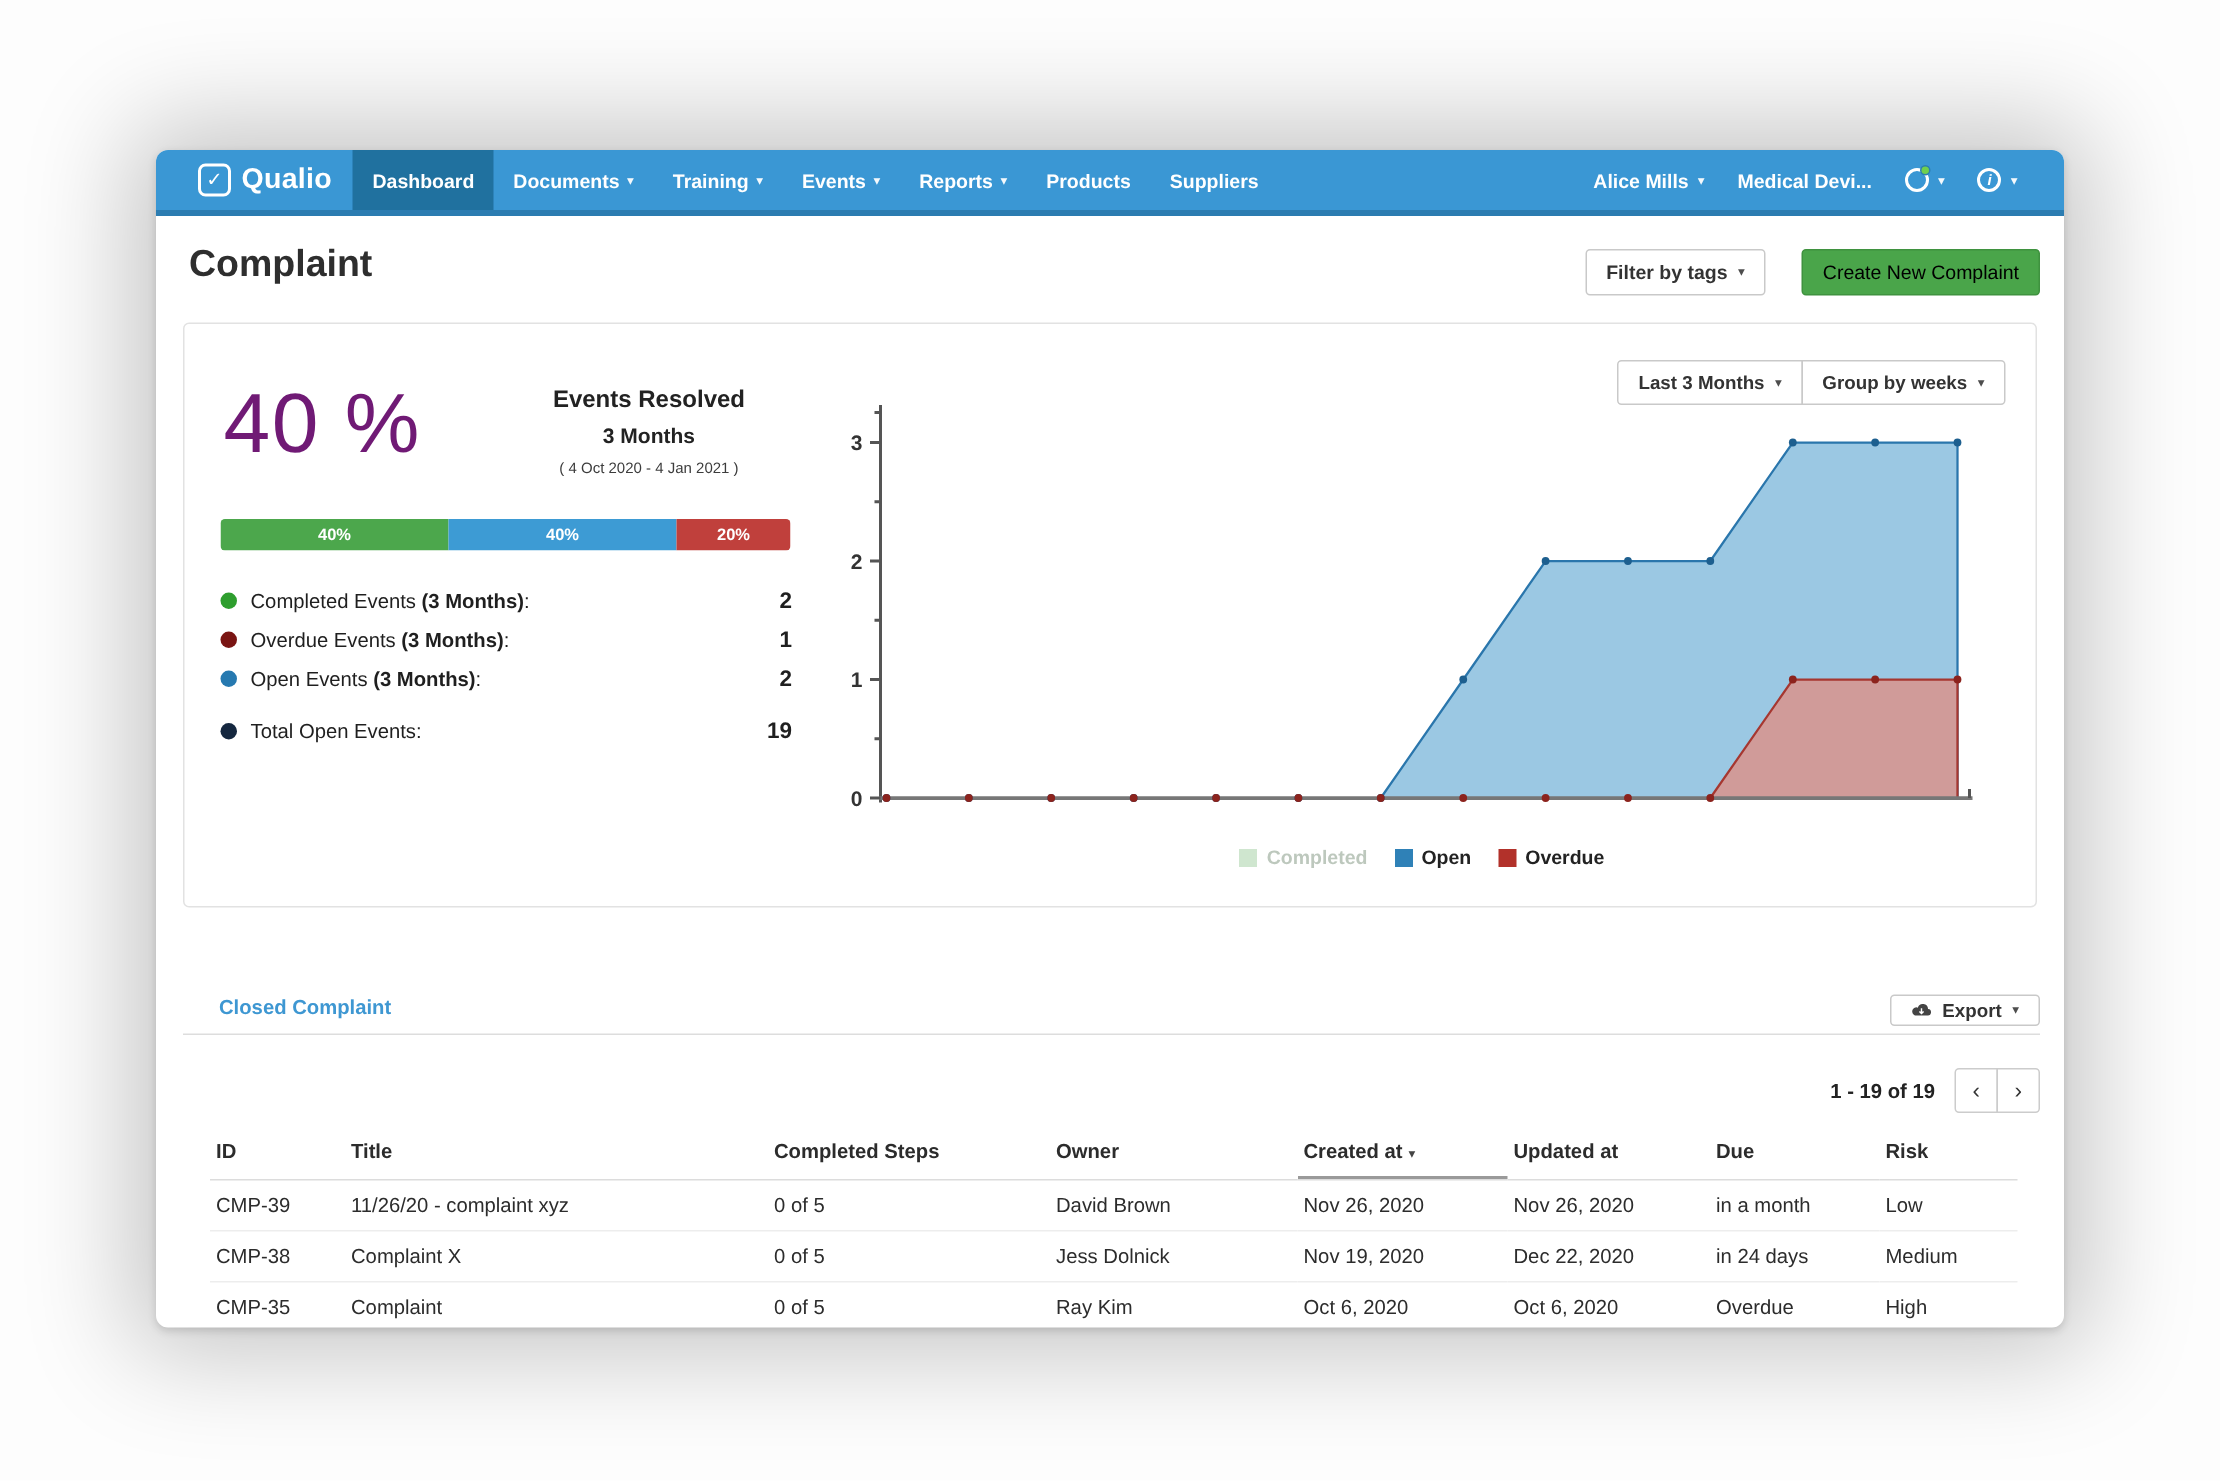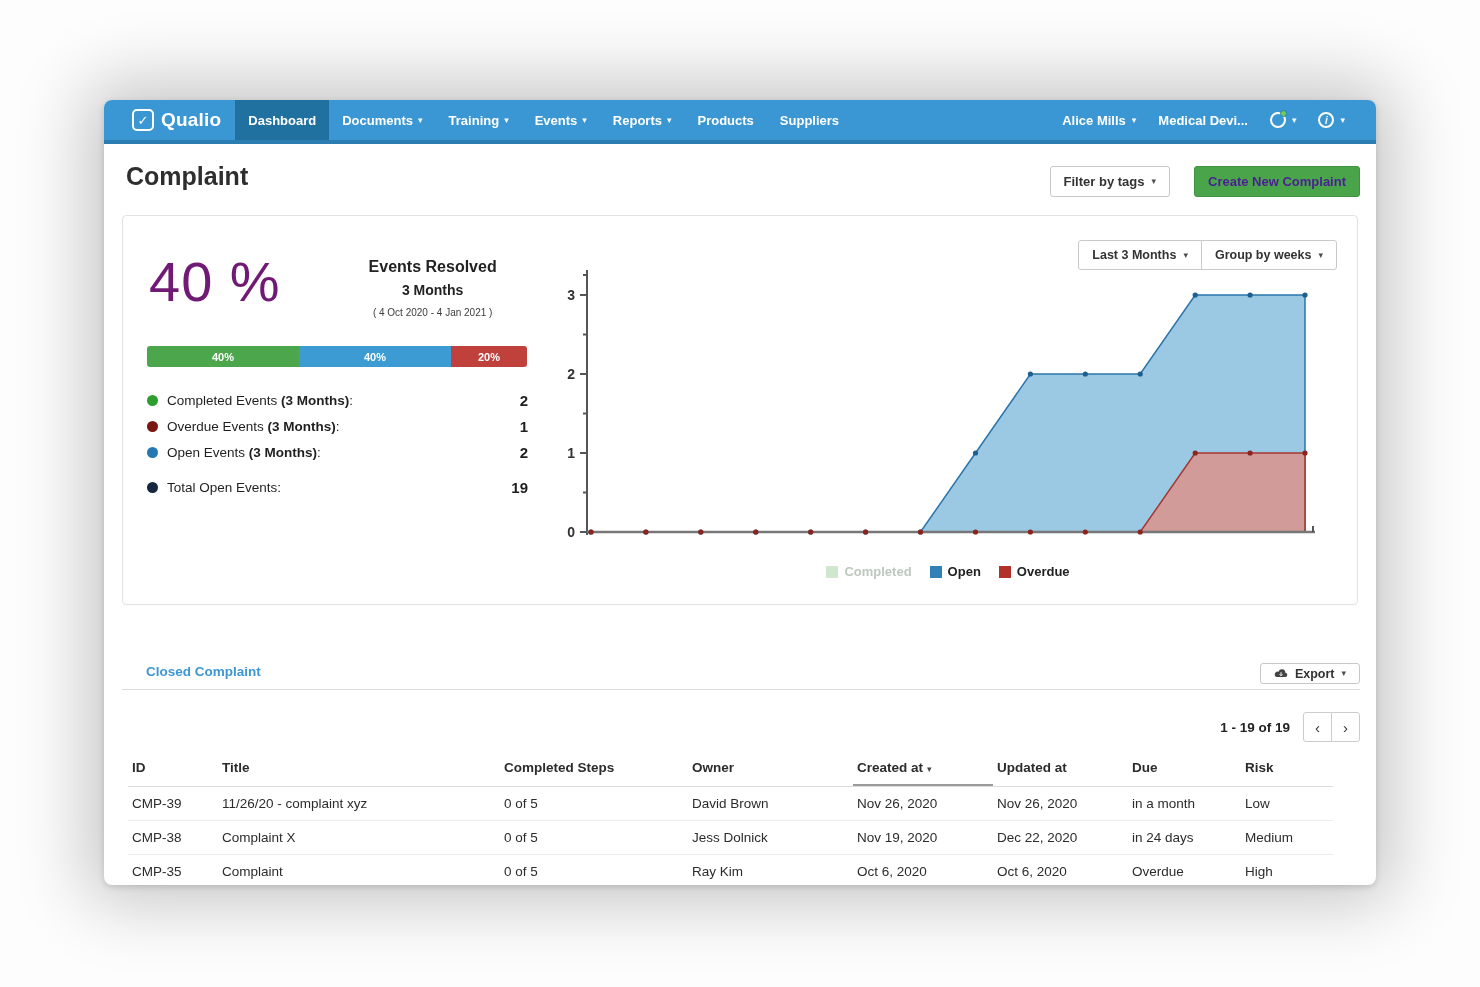--- a/index.html
+++ b/index.html
@@ -34,21 +34,21 @@
                  font-size:10px; font-weight:700; font-style:italic; }
 
   
   .page-header { position:absolute; left:0; top:44px; width:100%; height:68px; }
   .page-title { position:absolute; left:22px; top:18px; font-size:25px; font-weight:700; color:#2e2e2e; }
   .header-actions { position:absolute; right:16px; top:22px; display:flex; gap:24px; }
   .btn { height:31px; border:1px solid #c9c9c9; background:#fff; color:#333; font-size:13px;
          font-family:inherit; border-radius:3px; padding:0 13px; cursor:pointer;
          display:inline-flex; align-items:center; gap:7px; font-weight:600; }
   .btn .caret { color:#444; }
-  .btn-green { background:#4aa54a; border-color:#3f923f; color:#4c1d95; font-weight:700; }
+  .btn-green { background:#4aa54a; border-color:#3f923f; color:#000000; font-weight:400; }
 
   
   .card { position:absolute; background:#fff; border:1px solid #e2e2e2; border-radius:4px; }
   .dash-card { left:18px; top:115px; width:1236px; height:390px; }
   .stats-top { position:absolute; left:26px; top:38px; display:flex; }
   .big-pct { font-size:56px; font-weight:500; color:#701a75; line-height:1; letter-spacing:1px; }
   .stats-labels { margin-left:42px; margin-top:4px; width:220px; text-align:center; color:#222; }
   .sl1 { font-size:16px; font-weight:600; }
   .sl2 { font-size:14px; font-weight:700; margin-top:6px; }
   .sl3 { font-size:10px; font-weight:400; margin-top:9px; color:#3c3c3c; }
@@ -81,21 +81,21 @@
                 font-weight:700; color:#333; }
   .tab.inactive { padding:10px 20px; color:#3e97d2; margin-left:4px; font-weight:600; }
   .export-btn { margin-left:auto; margin-bottom:5px; height:21px; font-size:12.5px; }
   .pager { position:absolute; right:16px; top:612px; display:flex; align-items:center; }
   .pager-text { font-weight:700; font-size:13.5px; color:#222; margin-right:13px; }
   .pager-btn { width:29px; height:30px; background:#fff; border:1px solid #ccc; color:#333;
                font-size:15px; cursor:pointer; display:flex; align-items:center; justify-content:center;
                font-family:inherit; }
   .pager-btn.prev { border-radius:3px 0 0 3px; }
   .pager-btn.next { border-radius:0 3px 3px 0; margin-left:-1px; }
-  table { position:absolute; left:24px; top:650px; width:1205px; border-collapse:collapse;
+  table { position:absolute; left:36px; top:650px; width:1205px; border-collapse:collapse;
           table-layout:fixed; color:#2c2c2c; }
   thead th { text-align:left; font-size:13.5px; font-weight:700; padding:10px 8px 11px 4px;
              border-bottom:1px solid #dcdcdc; cursor:pointer; white-space:nowrap; }
   thead th.sorted { box-shadow:inset 0 -2px 0 #9a9a9a; }
   thead th .sort-caret { font-size:9px; margin-left:4px; color:#444; }
   tbody td { font-size:13.5px; padding:9px 8px 9px 4px; border-bottom:1px solid #ededed;
              white-space:nowrap; overflow:hidden; text-overflow:ellipsis; }
   tbody tr { cursor:pointer; }
 </style>
 </head>

